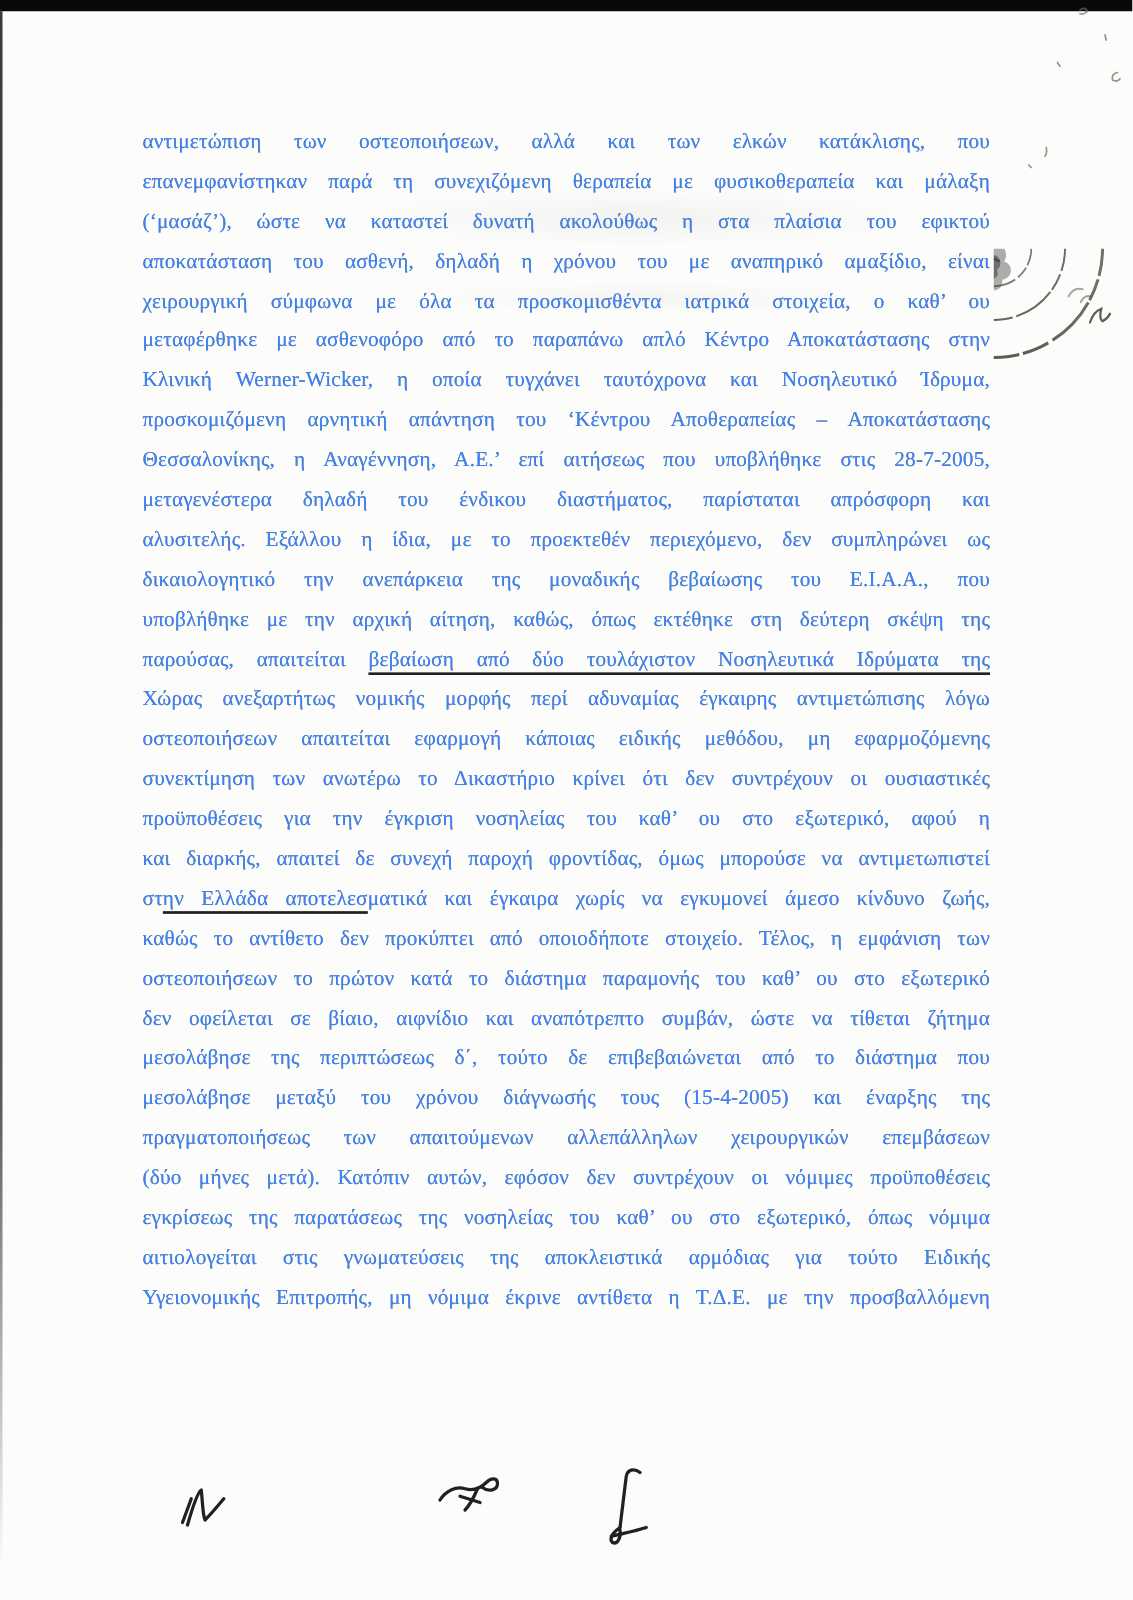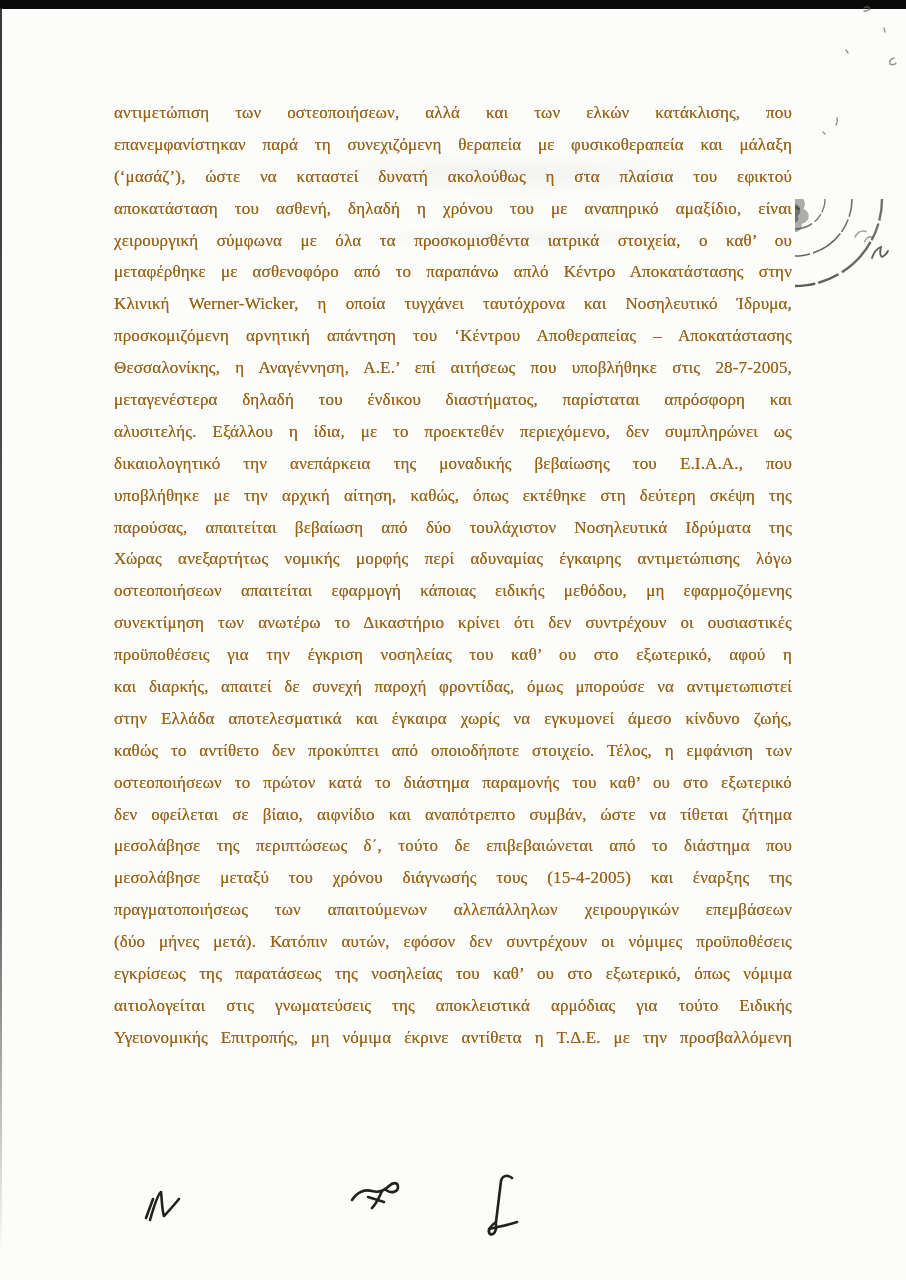--- a/index.html
+++ b/index.html
@@ -13,31 +13,32 @@
   }
   .scan-border-left{
     position:absolute;left:0;top:9px;width:2px;height:1245px;
     background:linear-gradient(to bottom,#3a3a3a 0%,#5a5a5a 70%,rgba(90,90,90,0) 100%);
   }
   .scan-smudge{
     position:absolute;pointer-events:none;
   }
   .text-block{
     position:absolute;left:114px;top:97px;width:678px;
-    color:#a16207;
+    color:#3b82f6;
     font-size:17px;
     letter-spacing:0.15px;
     text-shadow:0 0 0.5px rgba(30,29,27,0.55);
   }
   .line{
     height:31.9px;line-height:31.9px;
     text-align:justify;text-align-last:justify;
     white-space:normal;
   }
   .pen-underline{
+    text-decoration:underline;
     text-decoration-thickness:1.6px;
     text-decoration-color:#22211f;
     text-underline-offset:5px;
   }
   svg text{font-family:"Liberation Sans", sans-serif;}
   .stamp-svg{position:absolute;left:660px;top:60px;pointer-events:none;}
   .marks-svg{position:absolute;left:0;top:1150px;pointer-events:none;}
   .specks-svg{position:absolute;left:780px;top:0;pointer-events:none;}
 </style>
 </head>

